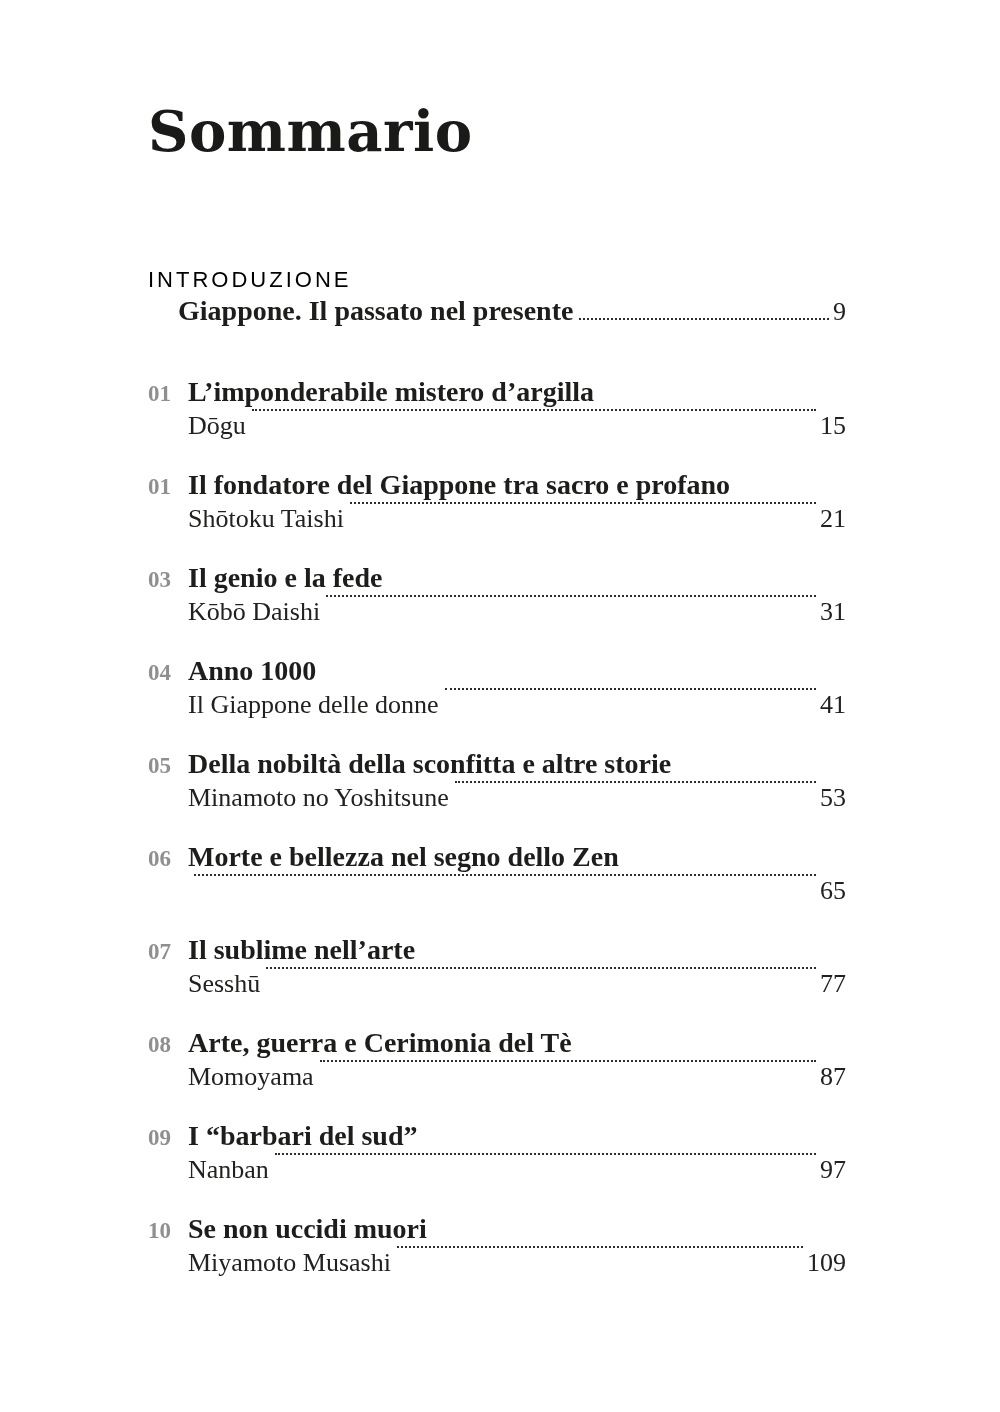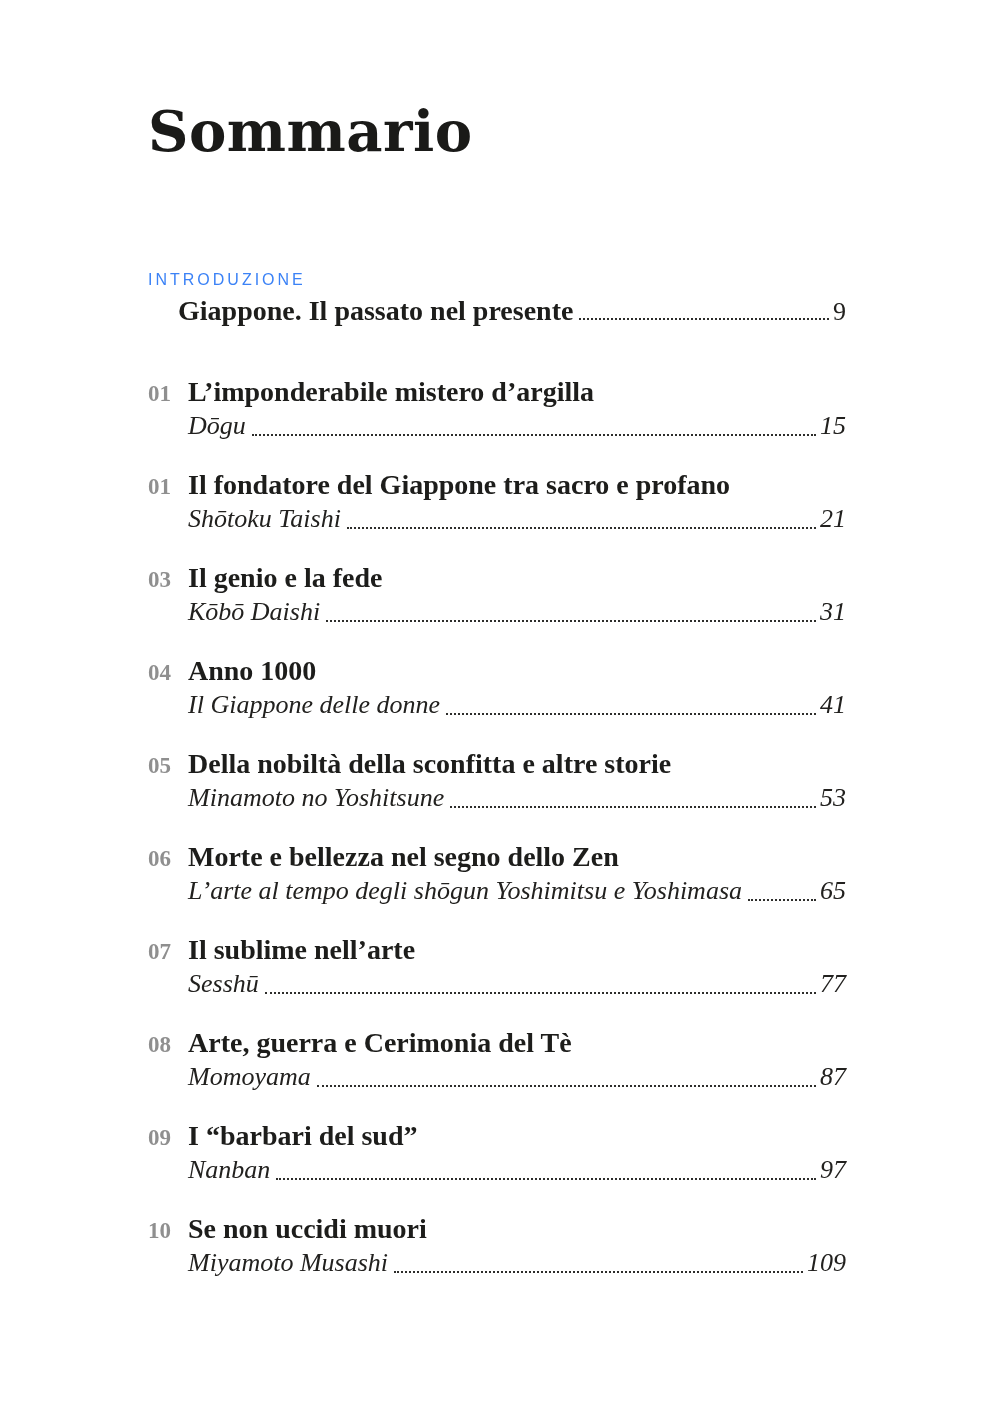--- a/index.html
+++ b/index.html
@@ -31,24 +31,24 @@
     color: #1a1a18;
     margin: 0;
   }
   .intro {
     margin-top: 100px;
     margin-bottom: 46px;
   }
   .intro-label {
     font-family: "Liberation Sans", sans-serif;
     font-weight: 300;
-    font-size: 16px;
+    font-size: 22px;
     line-height: 28px;
     letter-spacing: 3px;
-    color: #3b82f6;
+    color: #000000;
   }
   .intro-row {
     margin-left: 30px;
     display: flex;
     align-items: baseline;
   }
   .intro-title {
     font-weight: bold;
     font-size: 28px;
     line-height: 34px;
@@ -70,22 +70,21 @@
   }
   .entry-title {
     font-weight: bold;
     font-size: 28px;
     line-height: 34px;
     white-space: nowrap;
   }
   .sub-row {
     margin-left: 40px;
     display: flex;
-    align-items: flex-end;
-    font-style: italic;
+    align-items: flex-start;
   }
   .sub-text {
     font-size: 26px;
     line-height: 34px;
     white-space: nowrap;
     color: #22211f;
   }
   .leader {
     flex: 1 1 auto;
     min-width: 18px;
@@ -174,21 +173,20 @@
         <span class="pagenum">53</span>
       </div>
     </div>
 
     <div class="entry">
       <div class="title-row">
         <span class="num">06</span>
         <span class="entry-title">Morte e bellezza nel segno dello Zen</span>
       </div>
       <div class="sub-row">
-        <span class="sub-text">L’arte al tempo degli shōgun Yoshimitsu e Yoshimasa</span>
         <span class="leader"></span>
         <span class="pagenum">65</span>
       </div>
     </div>
 
     <div class="entry">
       <div class="title-row">
         <span class="num">07</span>
         <span class="entry-title">Il sublime nell’arte</span>
       </div>

